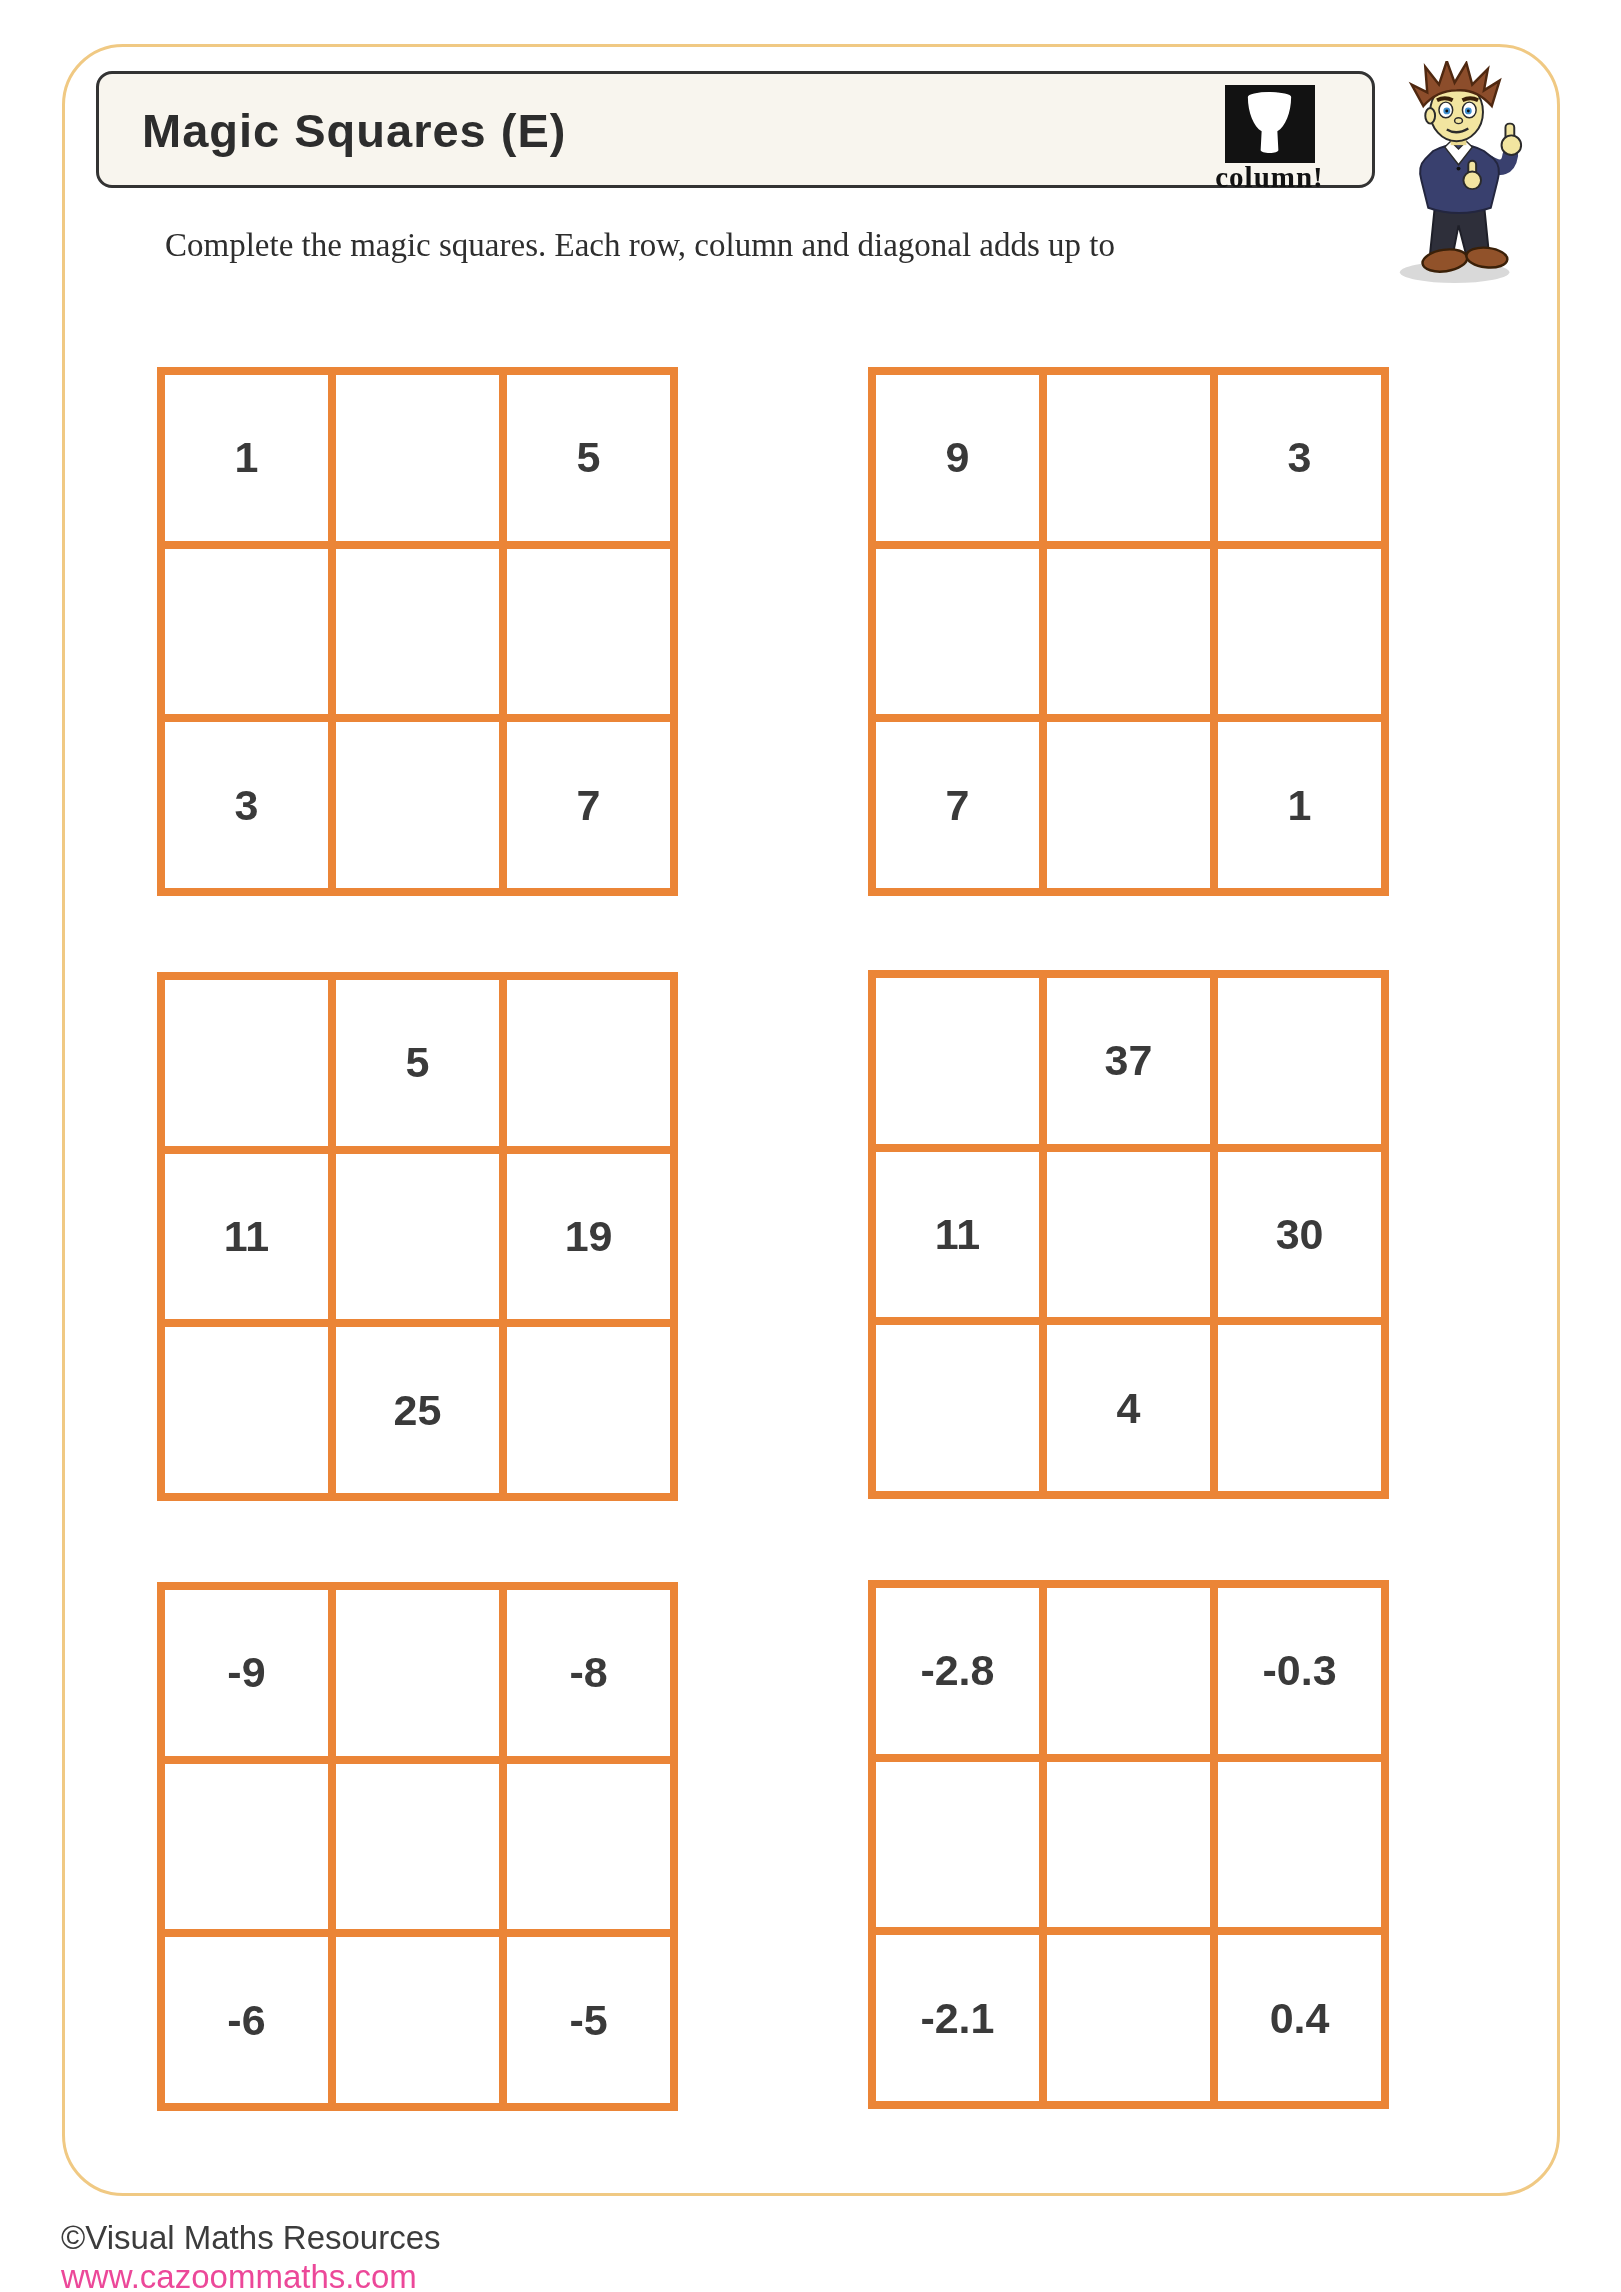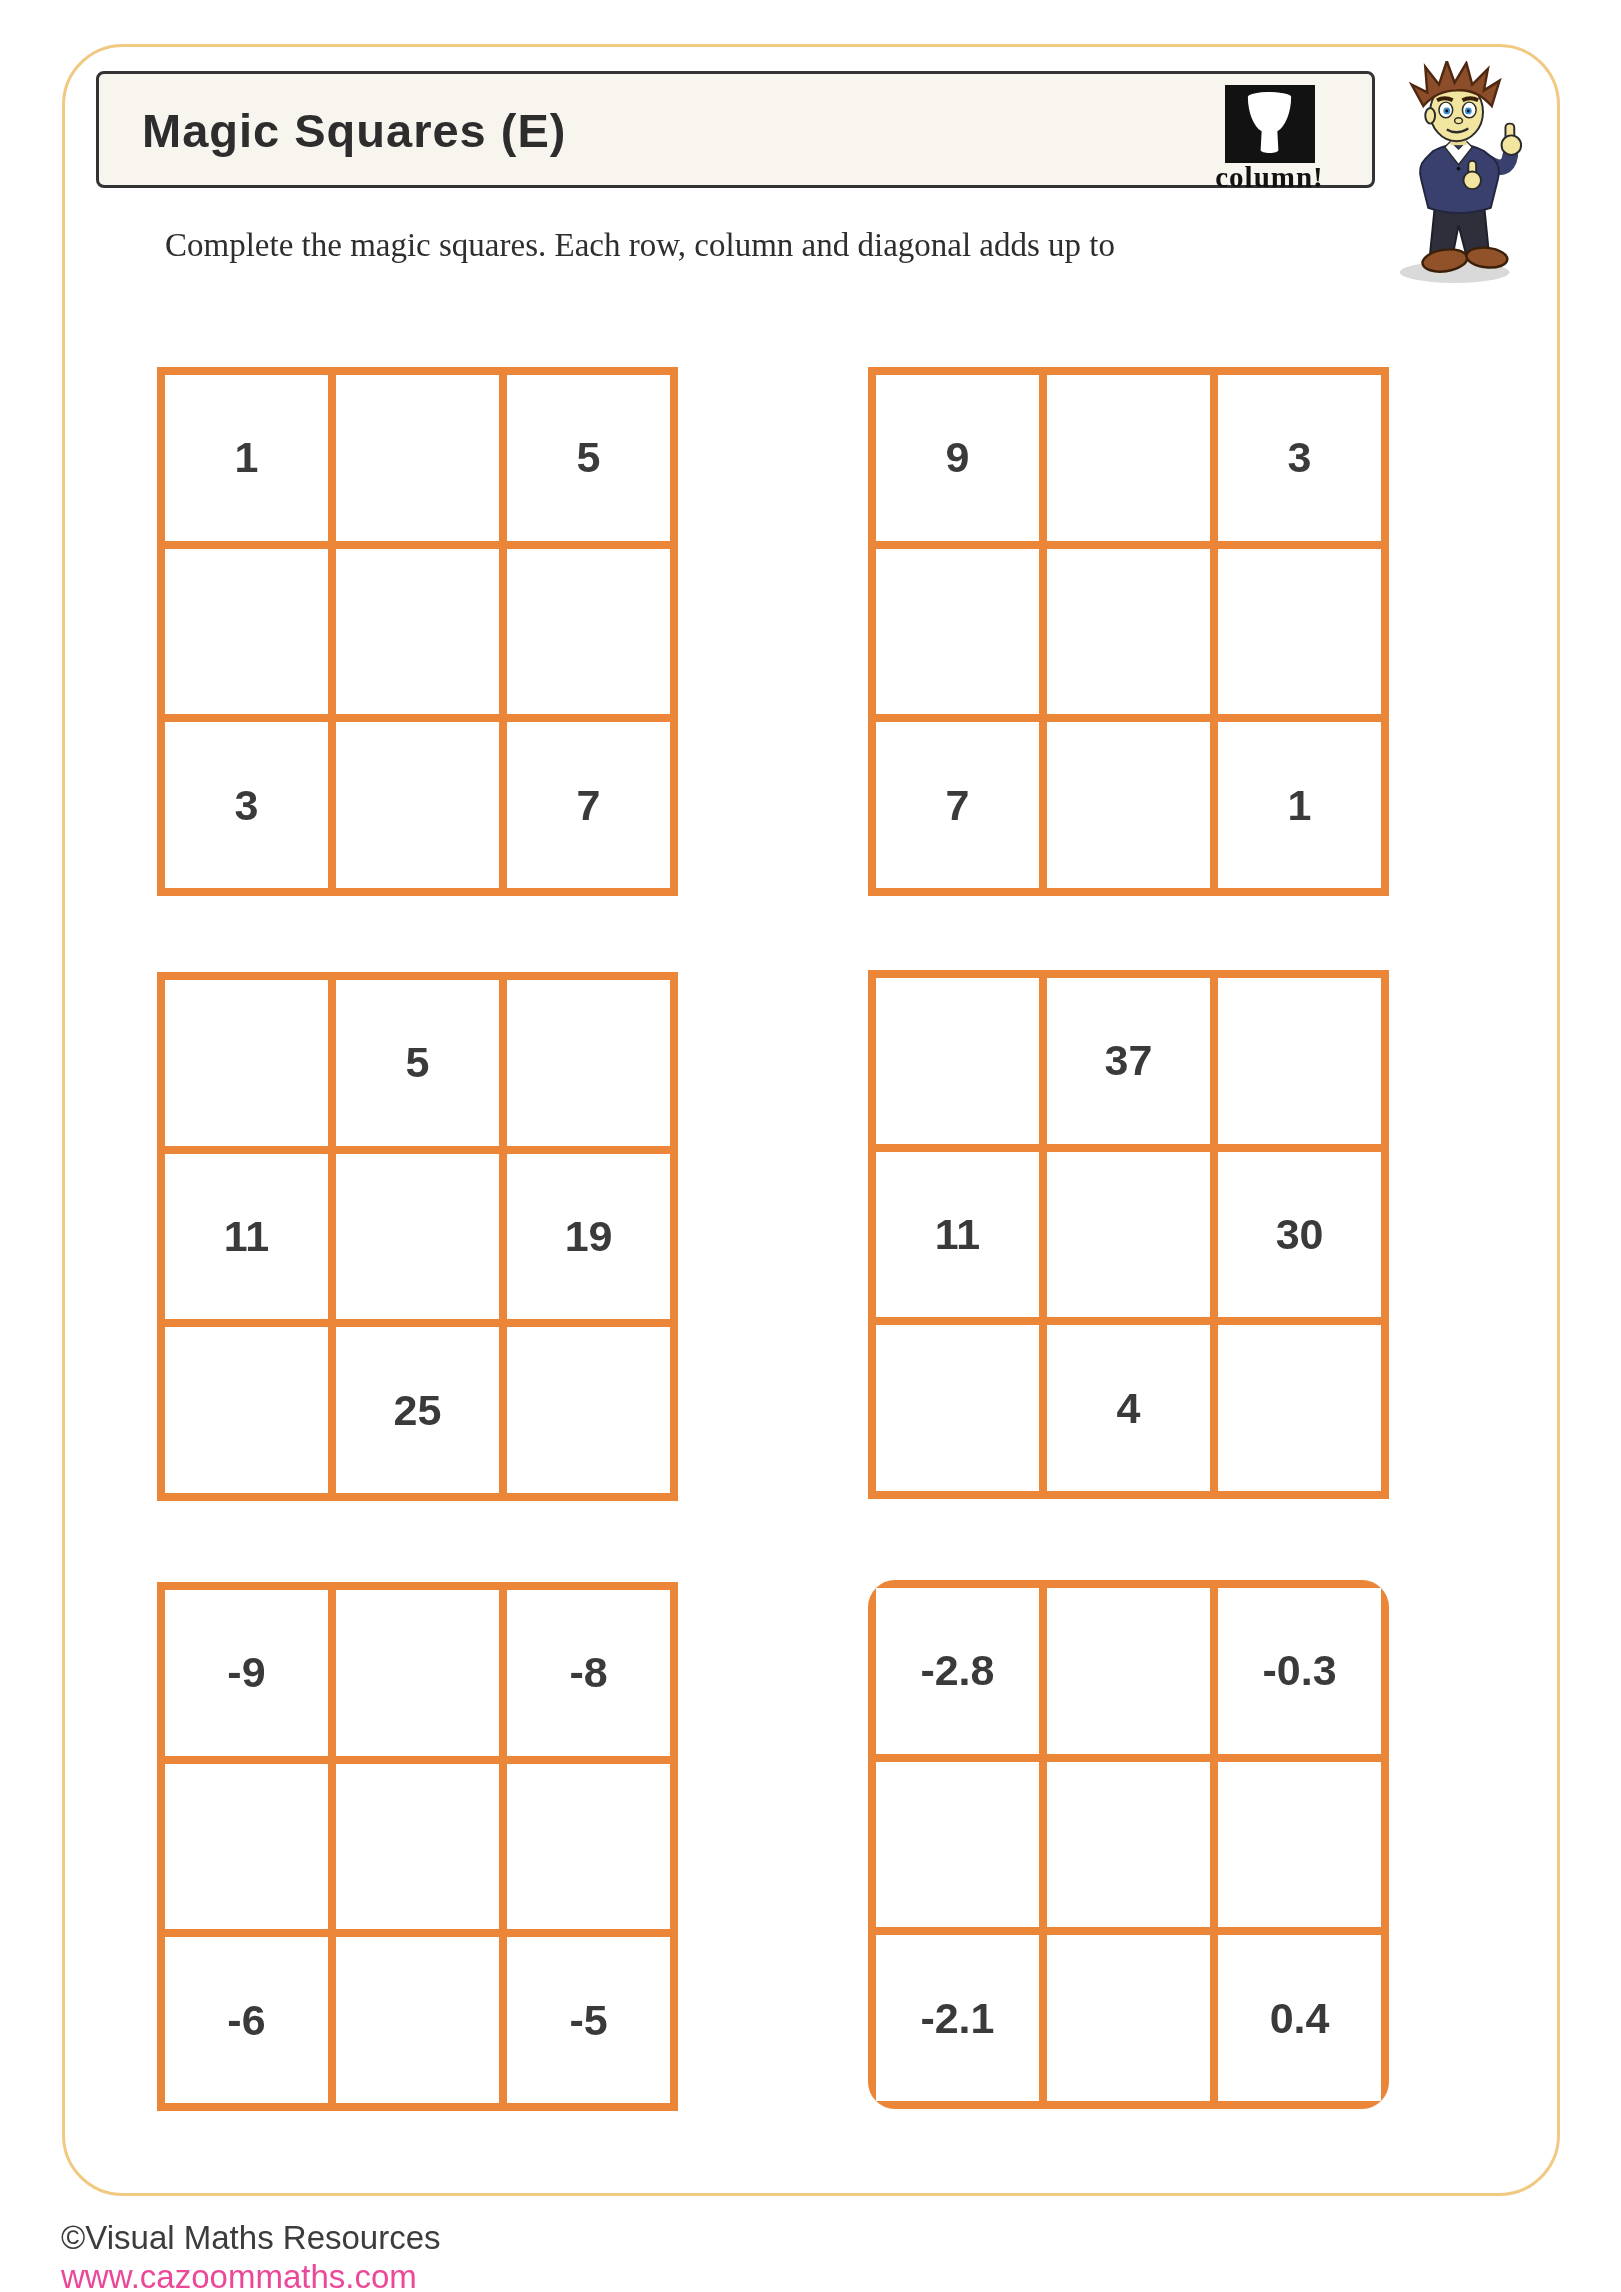--- a/index.html
+++ b/index.html
@@ -1,41 +1,41 @@
 <!DOCTYPE html>
 <html><head>
 <meta charset="utf-8">
 <style>
   html,body{margin:0;padding:0;background:#ffffff;}
   .page{position:relative;width:1621px;height:2293px;background:#ffffff;
         font-family:"Liberation Sans",sans-serif;overflow:hidden;}
   .outer-border{position:absolute;left:62px;top:44px;width:1492px;height:2146px;
         border:3.9px solid #F0C983;border-radius:61px;}
   .title-box{position:absolute;left:96px;top:71px;width:1273px;height:111px;
-        border:3.9px solid #333333;border-radius:8px;background:#F8F5EE;}
+        border:3.9px solid #333333;border-radius:16px;background:#F8F5EE;}
   .title{position:absolute;left:43px;top:50%;transform:translateY(-50%);
         font-size:47px;font-weight:bold;color:#2D2D2D;letter-spacing:1px;white-space:nowrap;}
   .logo{position:absolute;right:39px;top:10.8px;width:127px;text-align:center;}
   .logo-square{width:90px;height:78px;background:#121212;margin:0 auto;
         display:flex;align-items:center;justify-content:center;}
   .logo-text{font-family:"Liberation Serif",serif;font-weight:bold;font-size:29px;
         color:#121212;margin-top:0px;letter-spacing:1px;line-height:1;}
   .character{position:absolute;left:1394px;top:61px;}
   .instructions{position:absolute;left:165px;top:223px;
         font-family:"Liberation Serif",serif;font-size:33px;
         line-height:44px;color:#2E2E2E;}
   .instructions div{white-space:nowrap;}
   .magic-grid{position:absolute;width:521px;height:529px;background:#EB8537;
         display:grid;grid-template-columns:repeat(3,1fr);grid-template-rows:repeat(3,1fr);
         gap:7.8px;padding:7.8px;box-sizing:border-box;}
   .magic-grid .cell{background:#ffffff;display:flex;align-items:center;justify-content:center;
         font-size:43px;font-weight:bold;color:#3A3A3A;}
   #g1{left:157px;top:367px;}  #g2{left:868px;top:367px;}
   #g3{left:157px;top:972px;}  #g4{left:868px;top:970px;}
-  #g5{left:157px;top:1582px;} #g6{left:868px;top:1580px;border-radius:27px;}
+  #g5{left:157px;top:1582px;} #g6{left:868px;top:1580px;}
   .footer{position:absolute;left:61px;top:2207px;font-size:33px;color:#3C3C3C;line-height:39px;margin-top:11px;}
   .footer .site{display:block;color:#ec4899;cursor:pointer;}
 </style>
 </head>
 <body>
 
 <div class="page">
 
   <div class="outer-border"></div>
 

